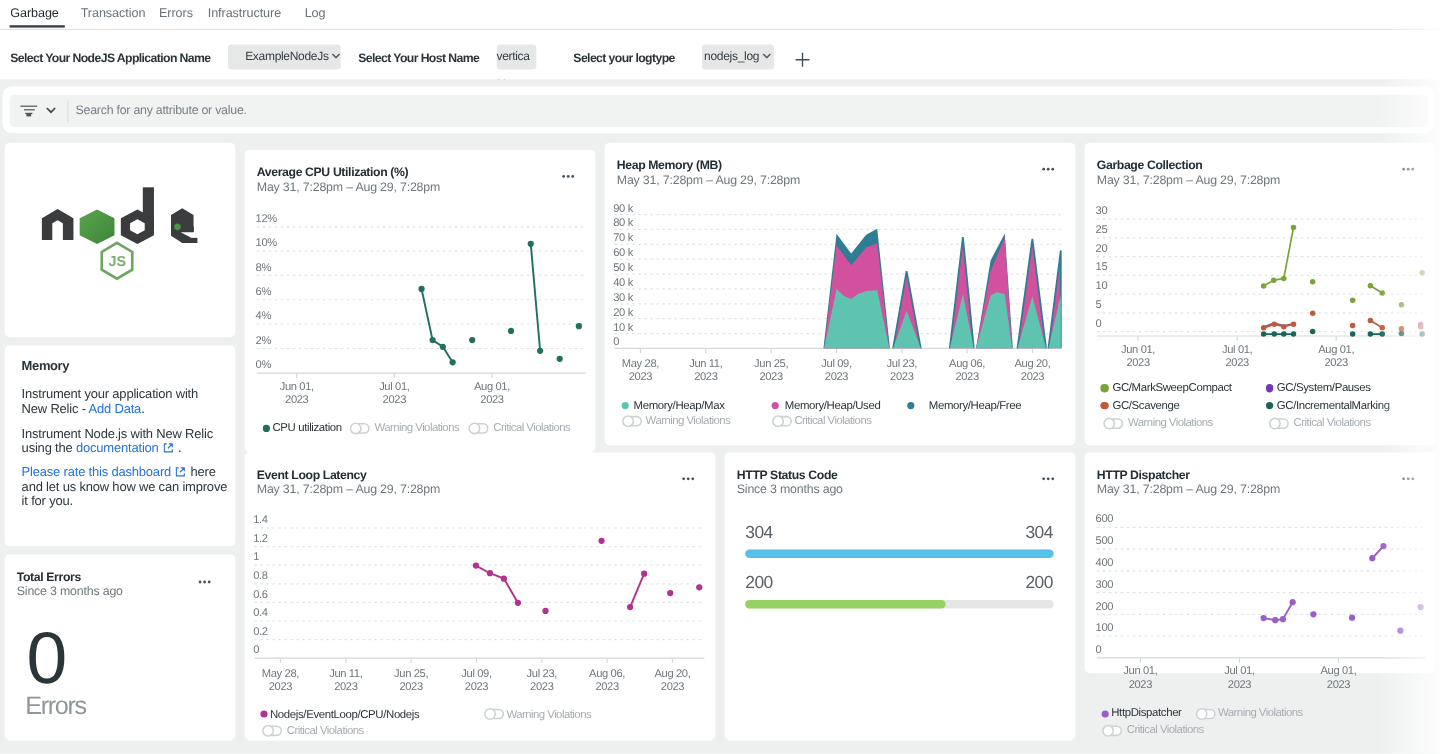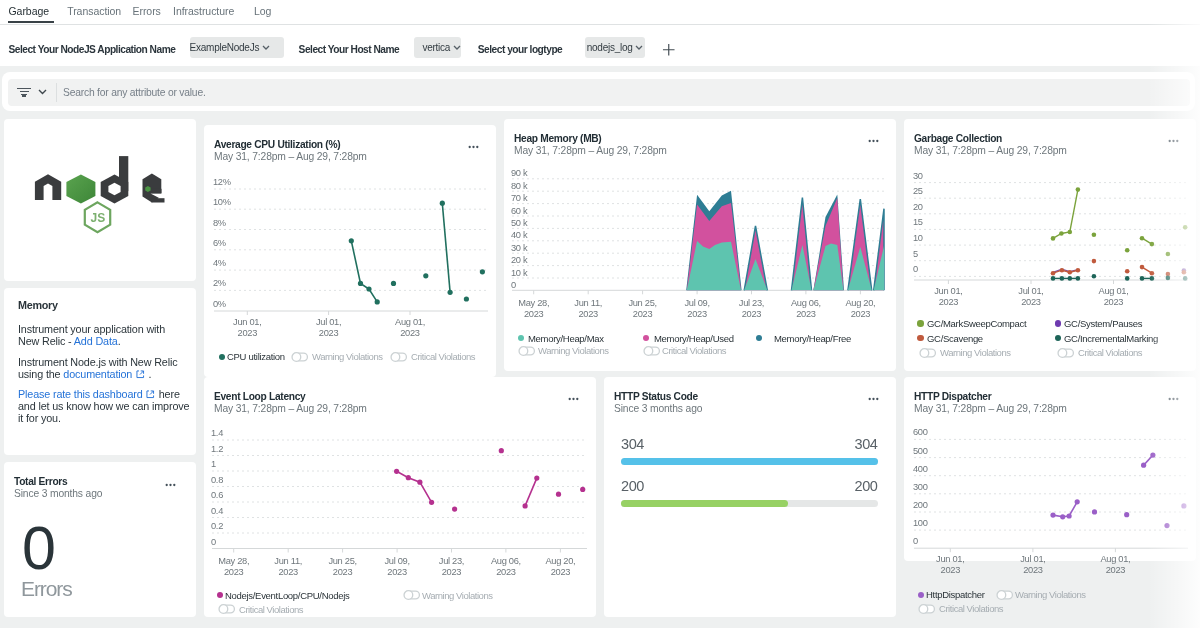--- a/index.html
+++ b/index.html
@@ -17,25 +17,25 @@
 <body>
 <div style="position:absolute;left:0;top:0;width:1200px;height:24px;background:#fff;border-bottom:1px solid #dfe2e3"></div>
 <span style="position:absolute;left:8.5px;top:4.8px;font-size:10.5px;font-weight:500;color:#1f292e;letter-spacing:-0.05px">Garbage</span>
 <span style="position:absolute;left:67.2px;top:4.8px;font-size:10.5px;color:#68737a;letter-spacing:-0.05px">Transaction</span>
 <span style="position:absolute;left:132.5px;top:4.8px;font-size:10.5px;color:#68737a;letter-spacing:-0.05px">Errors</span>
 <span style="position:absolute;left:173.1px;top:4.8px;font-size:10.5px;color:#68737a;letter-spacing:-0.05px">Infrastructure</span>
 <span style="position:absolute;left:253.9px;top:4.8px;font-size:10.5px;color:#68737a;letter-spacing:-0.05px">Log</span>
 <div style="position:absolute;left:8px;top:21px;width:46px;height:2.3px;background:#394247"></div>
 <div style="position:absolute;left:0;top:25px;width:1200px;height:41px;background:#fff"></div>
 <span style="position:absolute;left:8.5px;top:43.8px;font-size:10.2px;font-weight:bold;color:#2b353c;letter-spacing:-0.5px">Select Your NodeJS Application Name</span>
-<span style="position:absolute;left:189.6px;top:36.6px;width:94.8px;height:21px;background:#e6e8e8;border-radius:3px;font-size:10px;color:#333c42;text-align:left;line-height:21px;letter-spacing:-0.25px">ExampleNodeJs <svg width="8" height="5" viewBox="0 0 8 5" style="vertical-align:1px">
+<span style="position:absolute;left:189.6px;top:36.6px;width:94.8px;height:21px;background:#e6e8e8;border-radius:3px;font-size:10px;color:#333c42;text-align:right;line-height:21px;letter-spacing:-0.25px">ExampleNodeJs <svg width="8" height="5" viewBox="0 0 8 5" style="vertical-align:1px">
       <path d="M1 1l3 3 3-3" fill="none" stroke="#565f66" stroke-width="1.3"></path>
     </svg></span>
 <span style="position:absolute;left:298.6px;top:43.8px;font-size:10.2px;font-weight:bold;color:#2b353c;letter-spacing:-0.5px">Select Your Host Name</span>
-<span style="position:absolute;left:413.7px;top:36.6px;width:47px;height:21px;background:#e6e8e8;border-radius:3px;font-size:10px;color:#333c42;text-align:right;line-height:21px;letter-spacing:-0.25px">vertica <svg width="8" height="5" viewBox="0 0 8 5" style="vertical-align:1px">
+<span style="position:absolute;left:413.7px;top:36.6px;width:33px;height:21px;background:#e6e8e8;border-radius:3px;font-size:10px;color:#333c42;text-align:left;line-height:21px;letter-spacing:-0.25px">vertica <svg width="8" height="5" viewBox="0 0 8 5" style="vertical-align:1px">
       <path d="M1 1l3 3 3-3" fill="none" stroke="#565f66" stroke-width="1.3"></path>
     </svg></span>
 <span style="position:absolute;left:477.8px;top:43.8px;font-size:10.2px;font-weight:bold;color:#2b353c;letter-spacing:-0.5px">Select your logtype</span>
 <span style="position:absolute;left:585.2px;top:36.6px;width:59.5px;height:21px;background:#e6e8e8;border-radius:3px;font-size:10px;color:#333c42;text-align:center;line-height:21px;letter-spacing:-0.25px">nodejs_log <svg width="8" height="5" viewBox="0 0 8 5" style="vertical-align:1px">
       <path d="M1 1l3 3 3-3" fill="none" stroke="#565f66" stroke-width="1.3"></path>
     </svg></span>
 <svg style="position:absolute;left:661.5px;top:43px" width="13.5" height="13.5" viewBox="0 0 14 14">
     <path d="M7 1v12M1 7h12" stroke="#414b52" stroke-width="1.2"></path>
   </svg>
 <div style="position:absolute;left:0;top:66px;width:1200px;height:562px;background:#eef0f0"></div>

